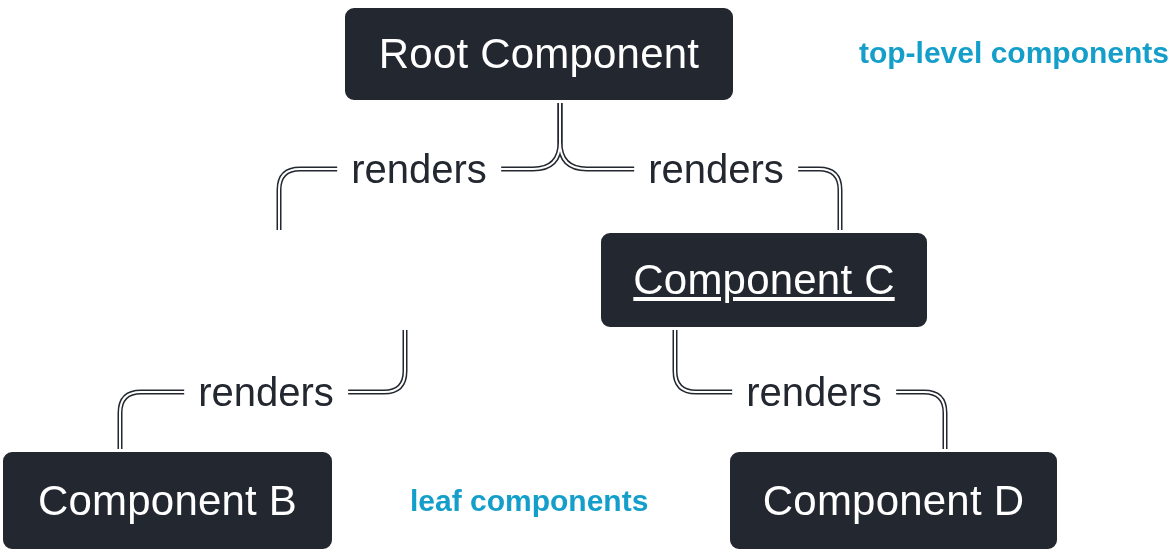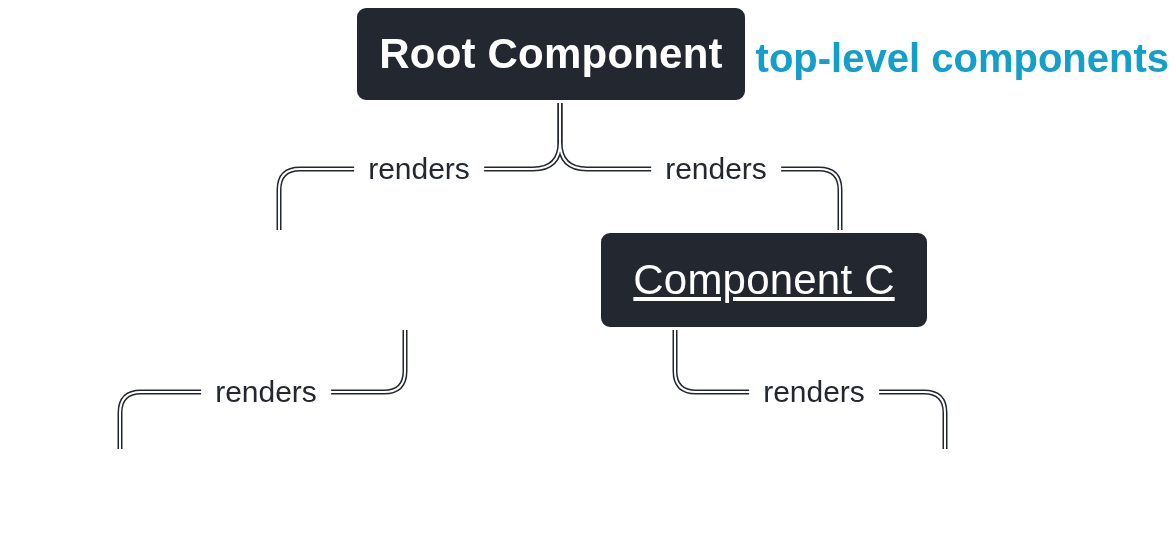--- a/index.html
+++ b/index.html
@@ -43,44 +43,44 @@
     border-radius: 12px;
     color: var(--node-text, #ffffff);
     display: flex;
     align-items: center;
     justify-content: center;
     font-size: 42px;
     font-weight: 500;
     letter-spacing: 0.2px;
     z-index: 2;
   }
-  #node-root { left: 354px; top: 5px;   width: 394px; height: 98px; font-weight: bold; }
+  #node-root { left: 342px; top: 5px;   width: 394px; height: 98px; }
   #node-a    { left: 170px; top: 230px; width: 332px; height: 100px; }
   #node-c    { left: 598px; top: 230px; width: 332px; height: 100px; text-decoration: underline; }
   #node-b    { left: 0;     top: 449px; width: 335px; height: 103px; }
   #node-d    { left: 727px; top: 449px; width: 333px; height: 103px; }
   .edge-label {
     position: absolute;
     transform: translate(-50%, -50%);
     background: var(--background, #ffffff);
     color: var(--edge-label-text, #23272F);
-    font-size: 30px;
+    font-size: 40px;
     font-weight: 400;
     padding: 1px 14px;
     z-index: 3;
     white-space: nowrap;
   }
   #renders-1 { left: 419px; top: 169px; }
   #renders-2 { left: 716px; top: 169px; }
   #renders-3 { left: 266px; top: 392px; }
   #renders-4 { left: 814px; top: 392px; }
   .annotation {
     position: absolute;
     color: var(--annotation-text, #149ECA);
-    font-size: 40px;
+    font-size: 30px;
     font-weight: 700;
     z-index: 3;
     white-space: nowrap;
   }
   #annotation-top  { right: 0;    top: 36px; }
   #annotation-leaf { left: 410px; top: 484px; }
 </style>
 </head>
 <body>
 
@@ -95,22 +95,25 @@
     </g>
     <g class="edges-core">
       <path d="M 560 103 L 560 142 Q 560 169 533 169 L 300 169 Q 279 169 279 190 L 279 230"></path>
       <path d="M 560 103 L 560 142 Q 560 169 587 169 L 819 169 Q 840 169 840 190 L 840 230"></path>
       <path d="M 405 330 L 405 371 Q 405 392 384 392 L 141 392 Q 120 392 120 413 L 120 449"></path>
       <path d="M 675 330 L 675 371 Q 675 392 696 392 L 924 392 Q 945 392 945 413 L 945 449"></path>
     </g>
   </svg>
 
   <div class="node" id="node-root">Root Component</div>
+  <div class="node" id="node-b">Component B</div>
   <div class="node" id="node-c">Component C</div>
+  <div class="node" id="node-d">Component D</div>
 
   <span class="edge-label" id="renders-1">renders</span>
   <span class="edge-label" id="renders-2">renders</span>
   <span class="edge-label" id="renders-3">renders</span>
   <span class="edge-label" id="renders-4">renders</span>
 
   <div class="annotation" id="annotation-top">top-level components</div>
+  <div class="annotation" id="annotation-leaf">leaf components</div>
 
 </div>
 
 </body></html>

